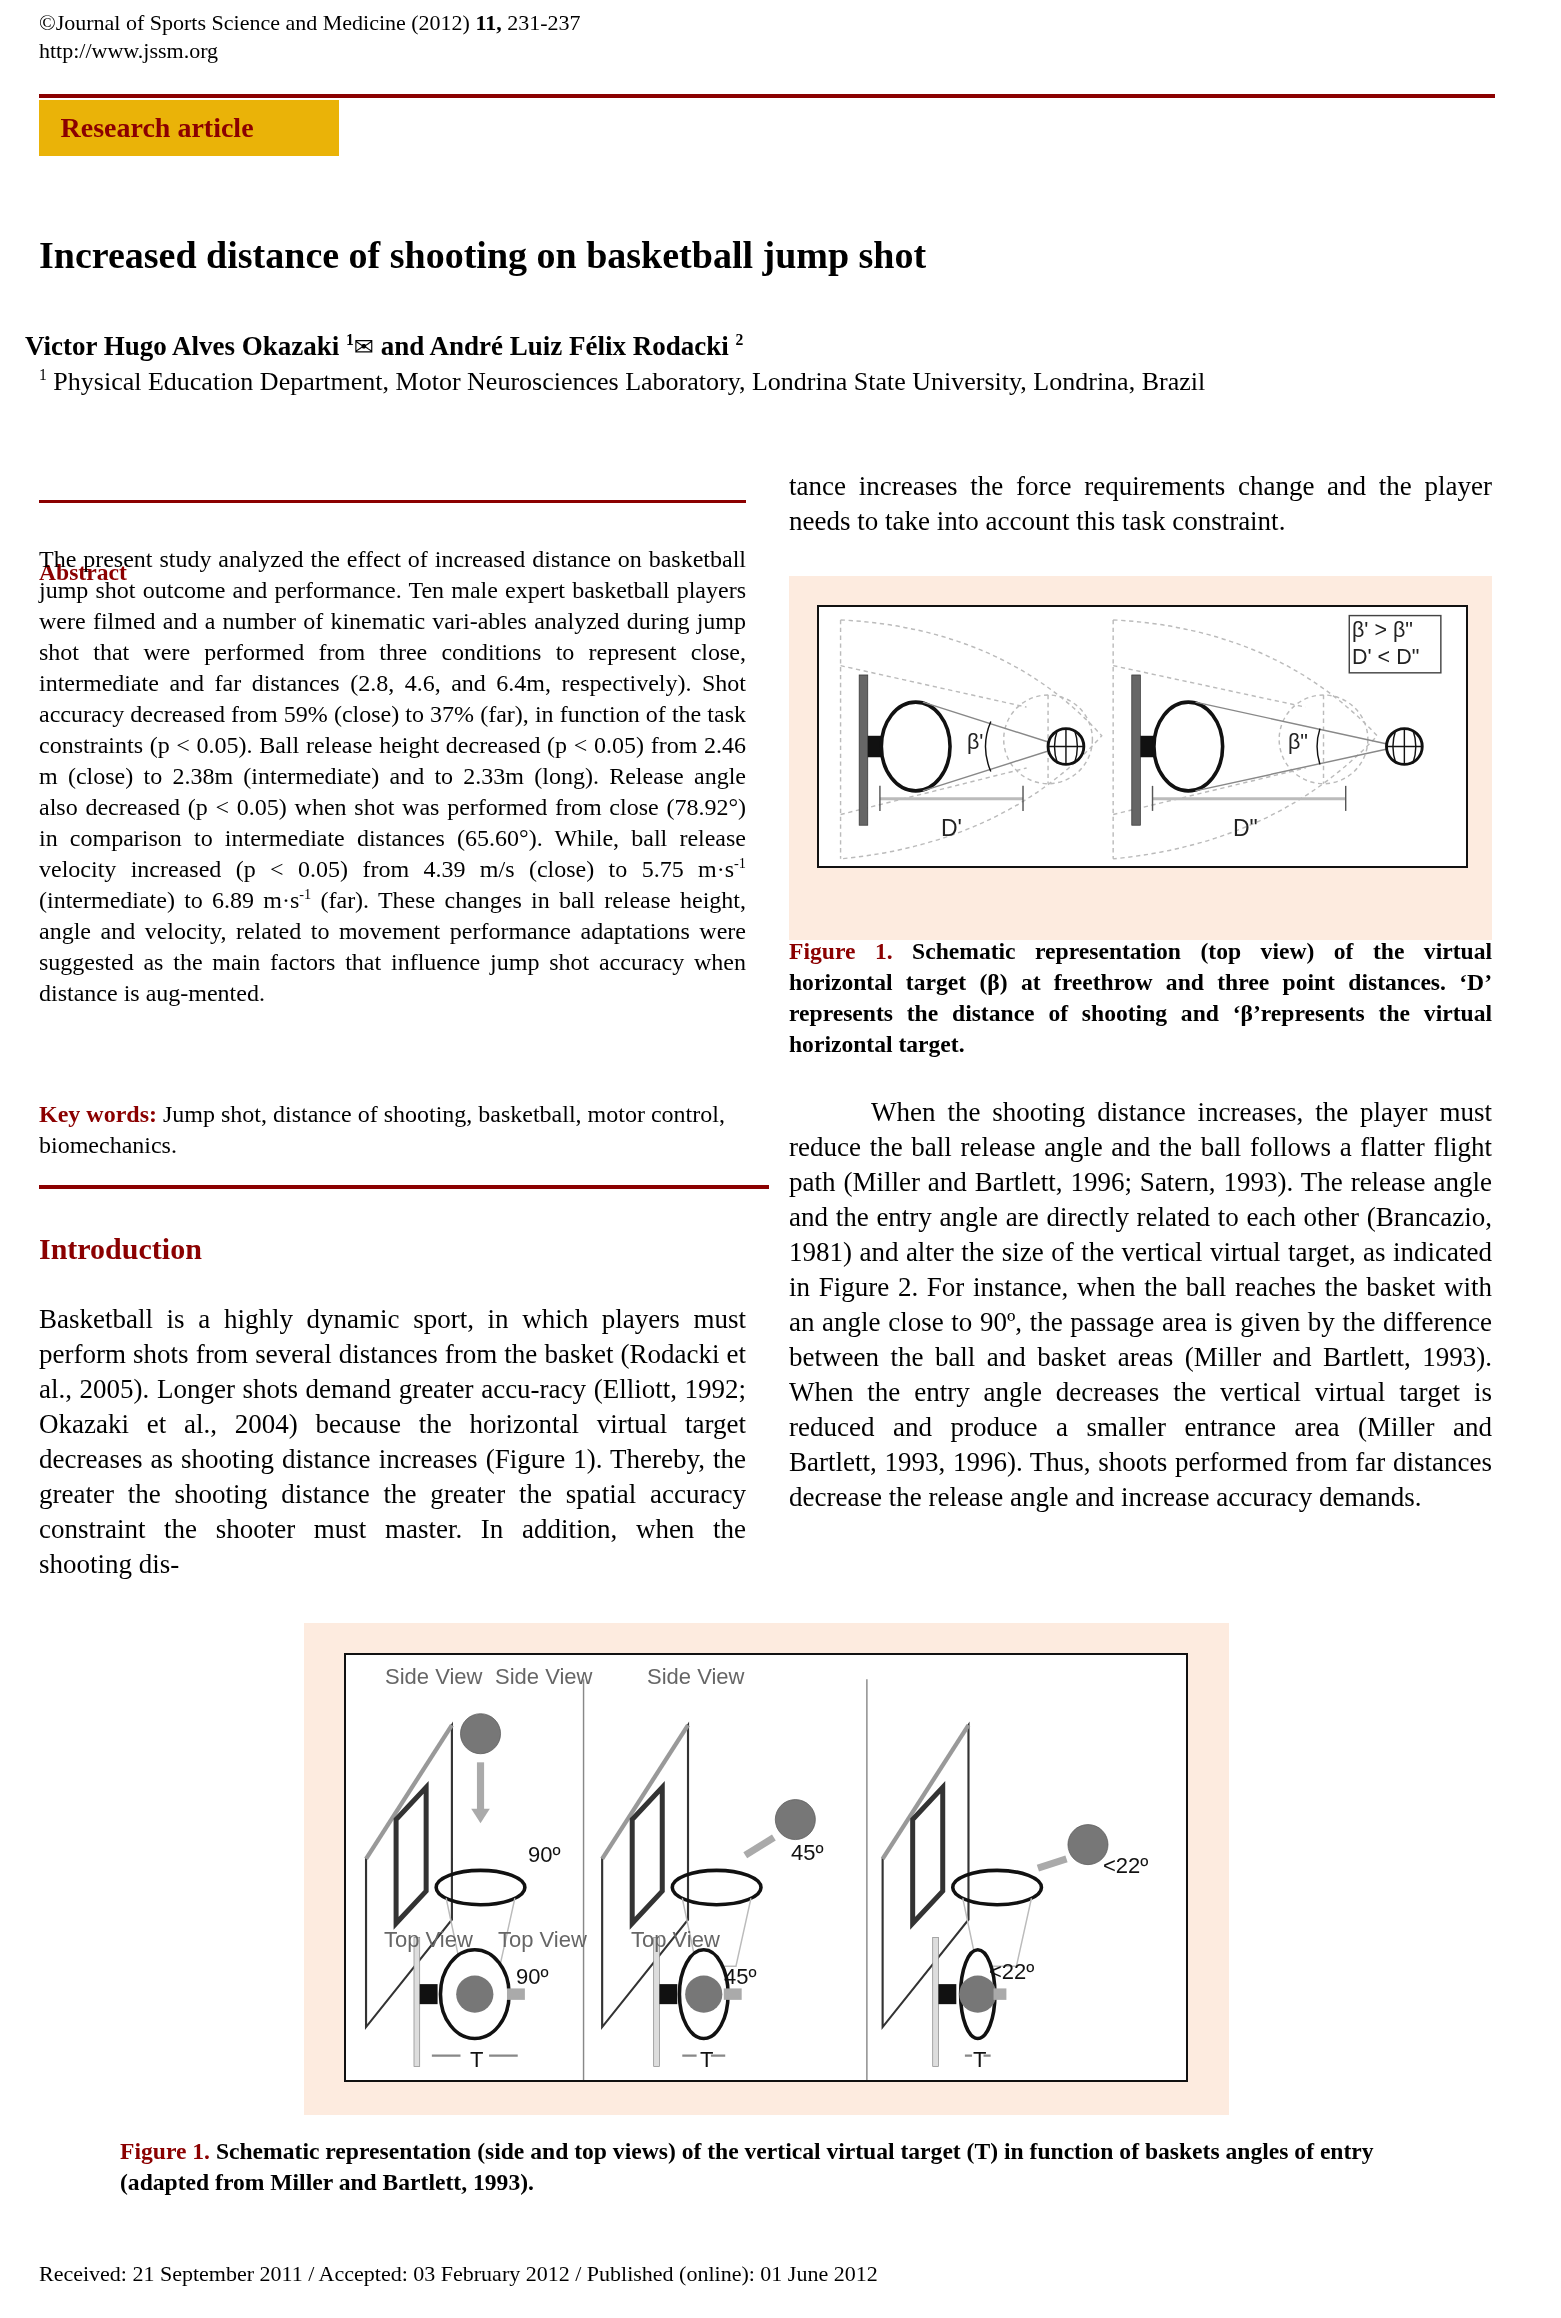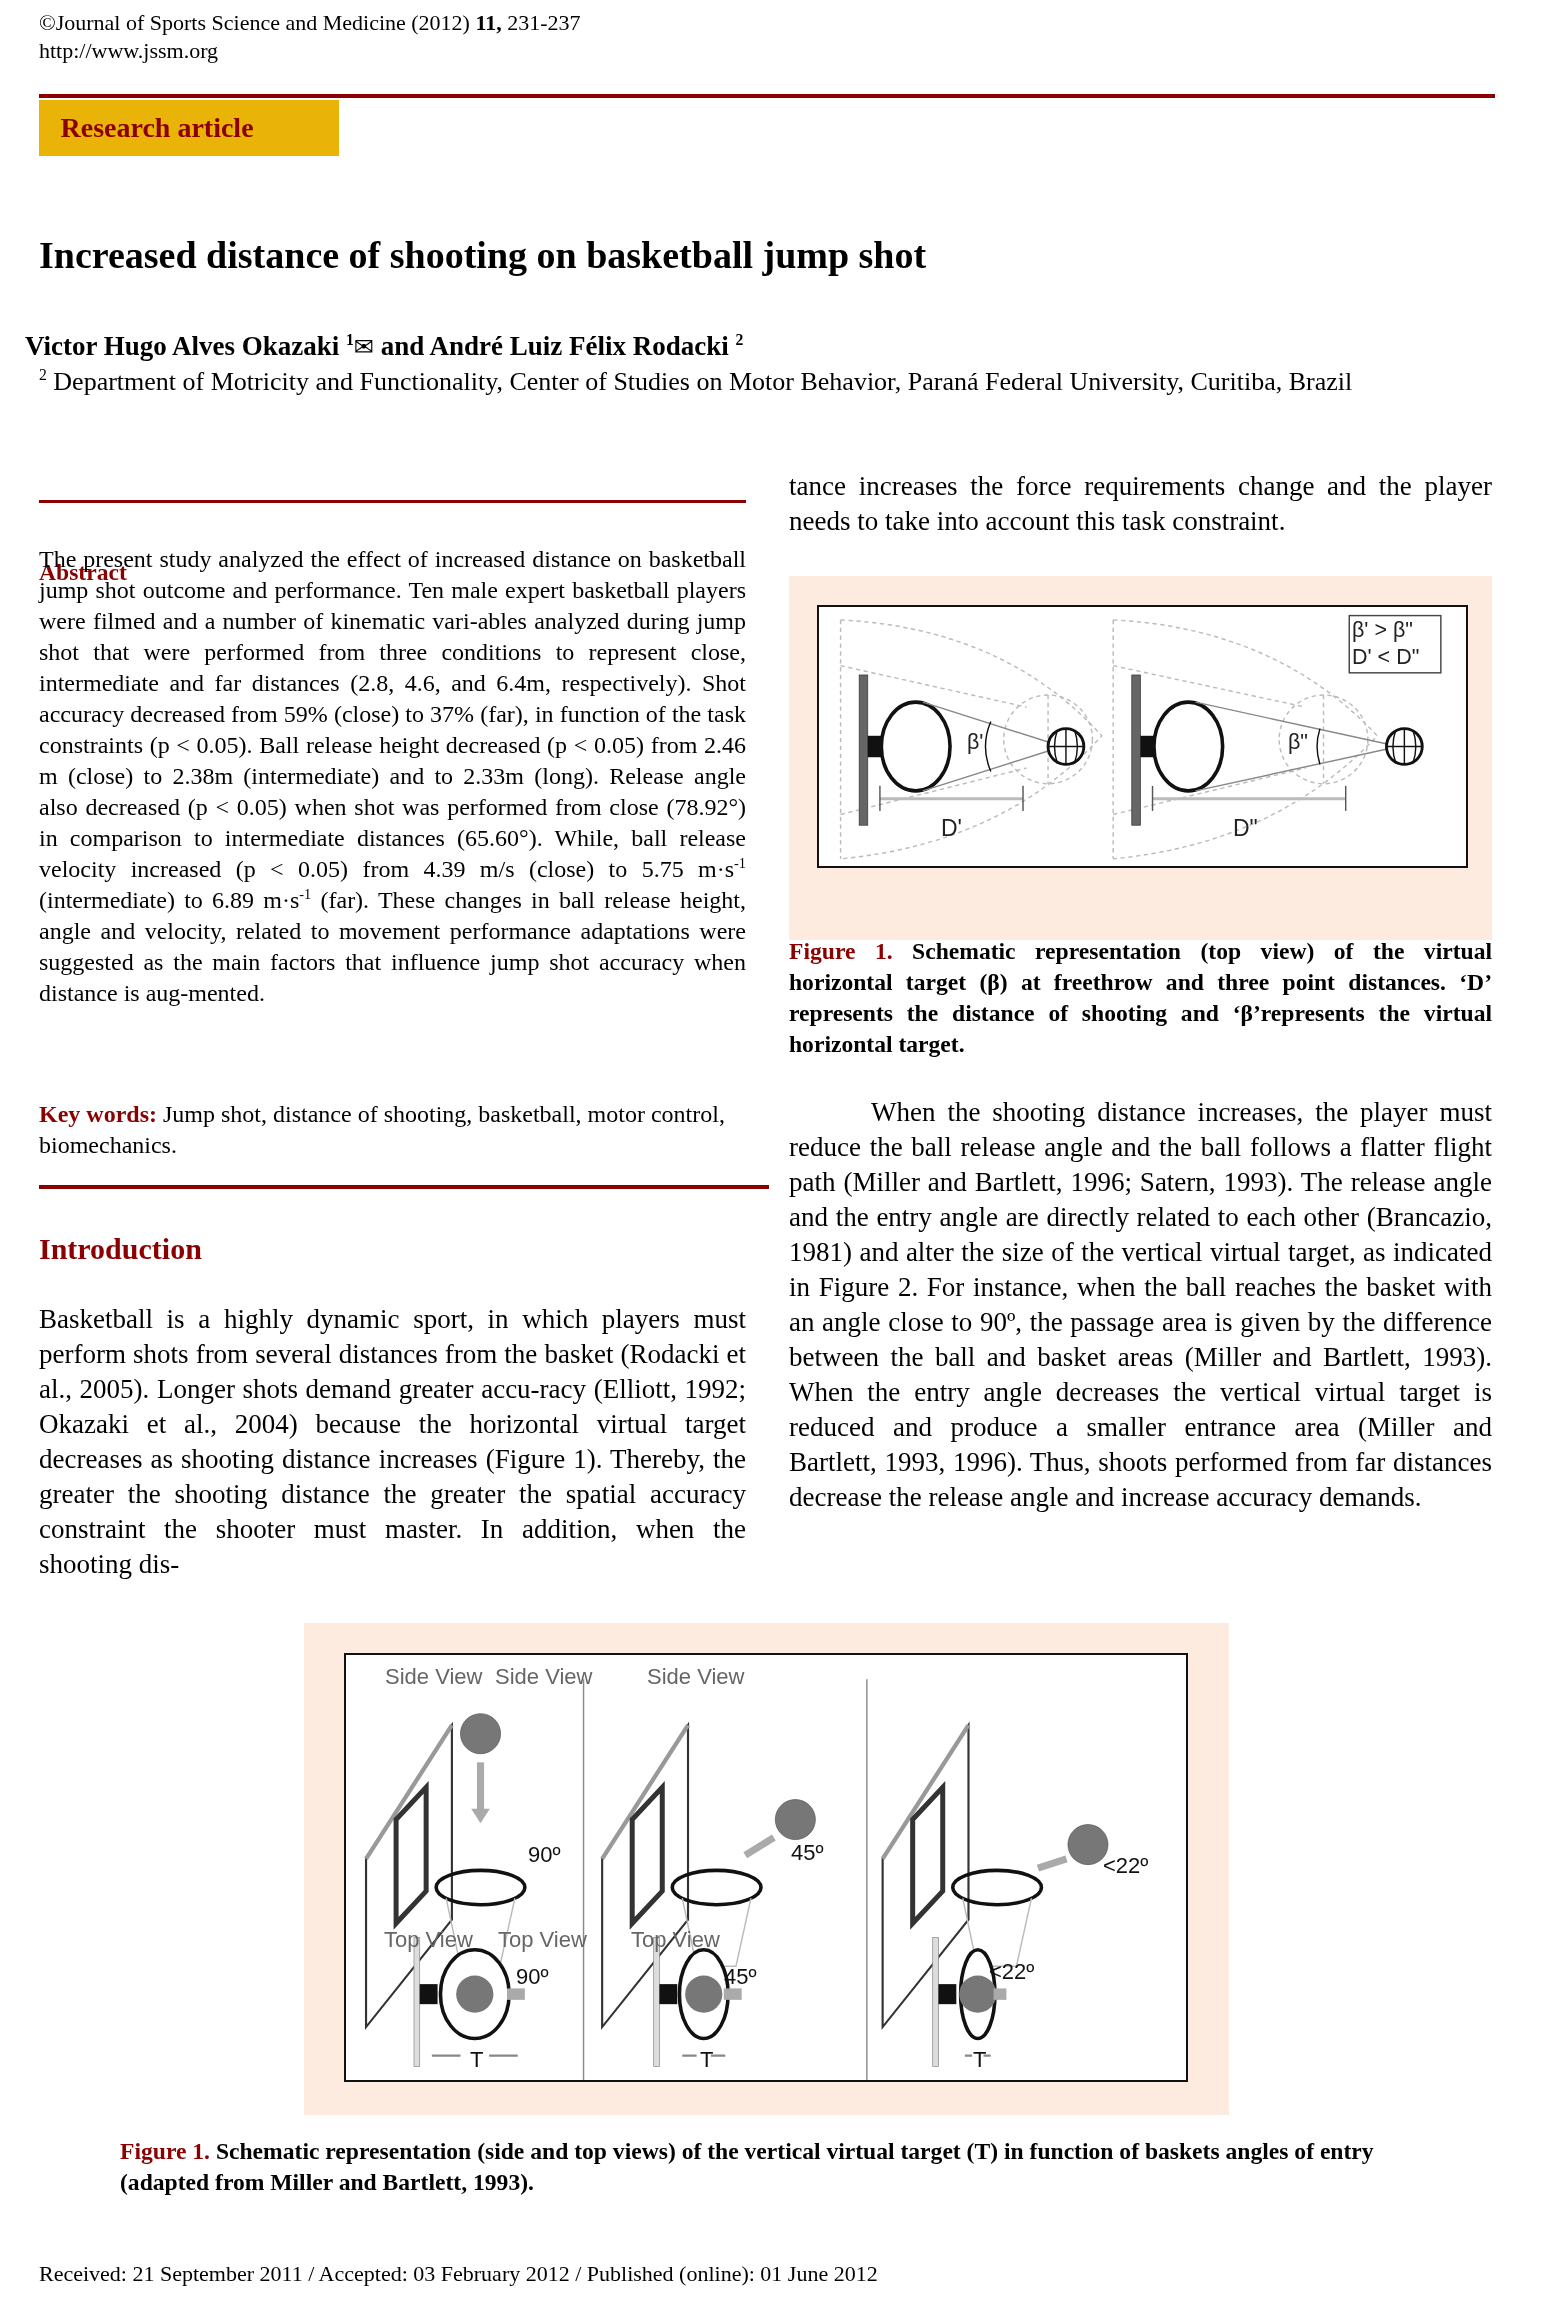--- a/index.html
+++ b/index.html
@@ -37,21 +37,21 @@
 <div class="abs tag" style="left:39px;top:100px;width:300px;height:56px;">Research article</div>
 
 <div class="abs title" style="left:39px;top:233px;text-align:right;">Increased distance of shooting on basketball jump shot</div>
 
 <div class="abs authors" style="left:25px;top:331px;">
   <span>Victor Hugo Alves Okazaki</span>
   <span class="sup">1</span><span style="font-weight:normal;font-size:24px;">✉</span><span> and </span><span>André Luiz Félix Rodacki</span>
   <span class="sup">2</span>
 </div>
 <div class="abs aff" style="left:39px;top:365px;width:1460px;">
-  <div><span class="sup">2</span> <span>Department of Motricity and Functionality, Center of Studies on Motor Behavior, Paraná Federal University, Curitiba, Brazil</span></div>
+  <div><span class="sup">1</span> <span>Physical Education Department, Motor Neurosciences Laboratory, Londrina State University, Londrina, Brazil</span></div>
 </div>
 
 <div class="rule" style="left:39px;top:500px;width:707px;height:2.9px;"></div>
 <div class="abs red" style="left:39px;top:514px;font-size:23.6px;">Abstract</div>
 <div class="abs abstract-text just" style="left:39px;top:544px;width:707px;">
   <span>The present study analyzed the effect of increased distance on basketball jump shot outcome and performance. Ten male expert basketball players were filmed and a number of kinematic vari-ables analyzed during jump shot that were performed from three conditions to represent close, intermediate and far distances (2.8, 4.6, and 6.4m, respectively). Shot accuracy decreased from 59% (close) to 37% (far), in function of the task constraints (p &lt; 0.05). Ball release height decreased (p &lt; 0.05) from 2.46 m (close) to 2.38m (intermediate) and to 2.33m (long). Release angle also decreased (p &lt; 0.05) when shot was performed from close (78.92°) in comparison to intermediate distances (65.60°). While, ball release velocity increased (p &lt; 0.05) from 4.39 m/s (close) to 5.75 m·s</span><span class="sup" style="font-size:14.3px;">-1</span><span> (intermediate) to 6.89 m·s</span><span class="sup" style="font-size:14.3px;">-1</span><span> (far). These changes in ball release height, angle and velocity, related to movement performance adaptations were suggested as the main factors that influence jump shot accuracy when distance is aug-mented.</span>
 </div>
 
 <div class="abs abstract-text" style="left:39px;top:1099px;width:707px;">
   <span class="red">Key words:</span><span> Jump shot, distance of shooting, basketball, motor control, biomechanics.</span>

